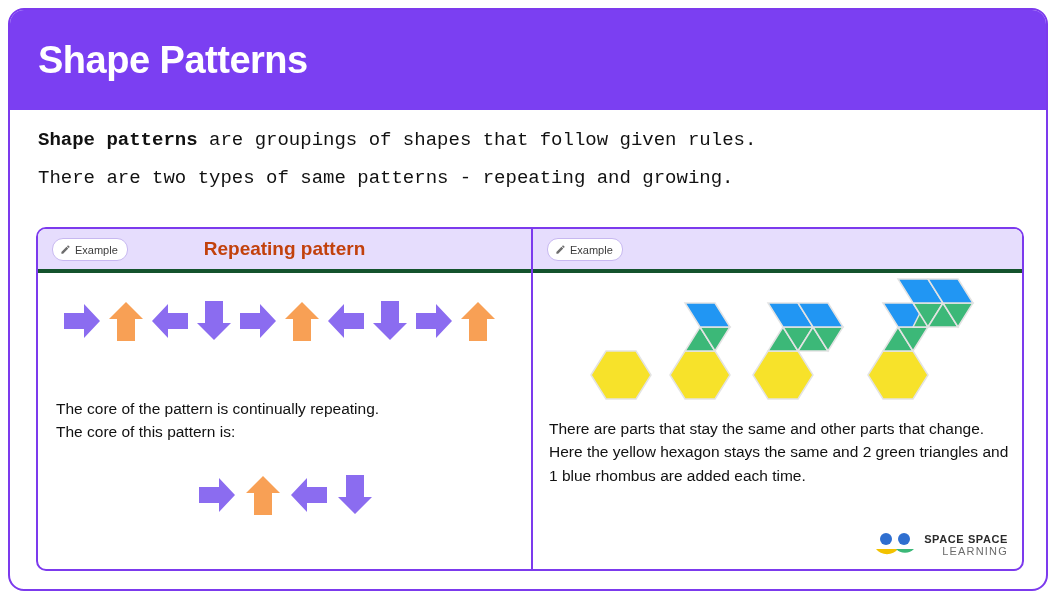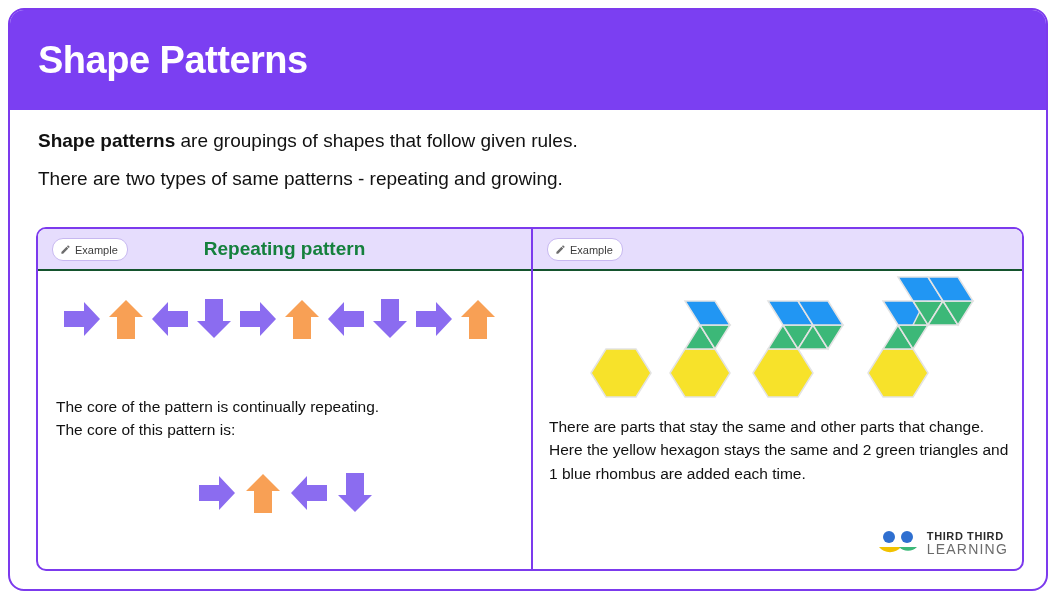--- a/index.html
+++ b/index.html
@@ -50,20 +50,21 @@
     position: absolute;
     left: 28px;
     top: 118px;
     width: 960px;
   }
   .intro p {
     margin: 0 0 12px 0;
     font-size: 19px;
     color: #111111;
     line-height: 1.35;
+    font-family: Liberation Mono, monospace;
   }
   .intro b { font-weight: bold; }
 
   .panels {
     position: absolute;
     left: 26px;
     top: 217px;
     width: 988px;
     height: 344px;
     border: 2px solid #7c3aed;
@@ -78,29 +79,29 @@
     box-sizing: border-box;
     height: 100%;
   }
   .panel.left { width: 496px; border-right: 2px solid #7c3aed; }
   .panel.right { width: 490px; }
 
   .panel-head {
     position: relative;
     height: 40px;
     background: #e6ddfd;
-    border-bottom: 2px solid #14532d;
+    border-bottom: 4px solid #14532d;
     display: flex;
     align-items: center;
     justify-content: center;
   }
   .panel-head-title {
     font-size: 19px;
     font-weight: bold;
-    color: #15803d;
+    color: #c2410c;
   }
   .example-chip {
     position: absolute;
     left: 14px;
     top: 9px;
     height: 21px;
     padding: 0 9px 0 7px;
     background: #ffffff;
     border: 1px solid #c7b8f0;
     border-radius: 11px;
@@ -167,21 +168,21 @@
     gap: 8px;
   }
   .logo-text { line-height: 1.05; }
   .logo-main {
     font-size: 11px;
     font-weight: bold;
     color: #2b2b2b;
     letter-spacing: 0.6px;
   }
   .logo-sub {
-    font-size: 14px;
+    font-size: 11px;
     color: #6b6b6b;
     letter-spacing: 1.2px;
     text-align: right;
   }
 </style>
 </head>
 <body>
 
 <div id="page">
   <div class="card">
@@ -336,21 +337,21 @@
           </div>
 
           <div class="logo">
             <svg width="42" height="30" viewBox="0 0 42 30">
               <circle cx="12" cy="8" r="6" fill="#2f6fd0"></circle>
               <circle cx="30" cy="8" r="6" fill="#2f6fd0"></circle>
               <path d="M2 18 a13 11 0 0 0 22 0 z" fill="#f2c200"></path>
               <path d="M22 18 a11 9 0 0 0 18 0 z" fill="#3cb878"></path>
             </svg>
             <div class="logo-text">
-              <div class="logo-main">THIRD THIRD</div>
+              <div class="logo-main">SPACE SPACE</div>
               <div class="logo-sub">LEARNING</div>
             </div>
           </div>
 
         </div>
       </div>
 
     </div>
   </div>
 </div>

